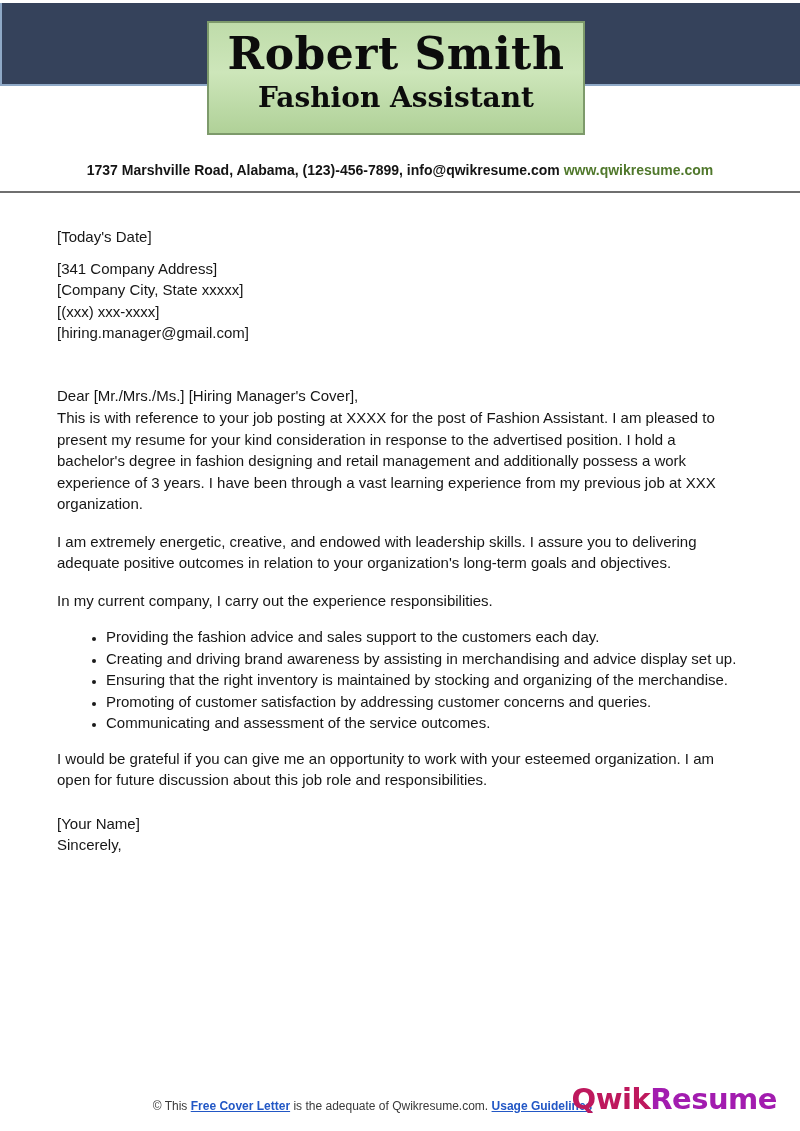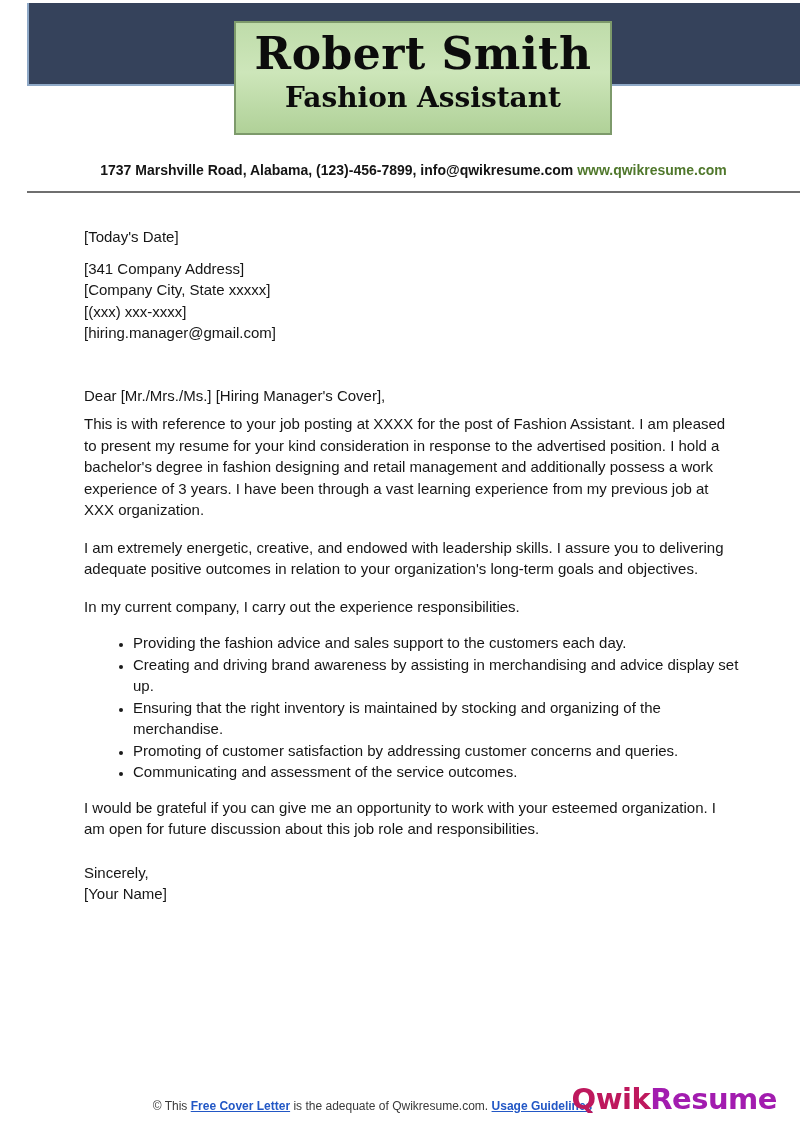--- a/index.html
+++ b/index.html
@@ -1,20 +1,20 @@
 <!DOCTYPE html>
 <html><head>
 <meta charset="utf-8">
 <style>
   * { margin:0; padding:0; box-sizing:border-box; }
   html,body { background:#ffffff; }
   body { font-family:"Liberation Sans", sans-serif; }
   .page {
     position:relative; width:800px; height:1131px;
-    background:#ffffff; overflow:hidden; margin:0 auto;padding-left:27px;
+    background:#ffffff; overflow:hidden; margin:0 auto;
   }
 
   
   .header { position:relative; height:140px; }
   .navy-bar {
     position:absolute; top:3px; left:0; right:0; height:83px;
     background:#35425b;
     border-left:2px solid #8fa9c7;
     border-bottom:2px solid #8fa9c7;
   }
@@ -44,21 +44,21 @@
   .rule { border:none; border-top:2px solid #6f6f6f; margin-top:13px; }
 
   
   .letter {
     padding:0 60px 0 57px;
     font-size:15px; line-height:21.5px; color:#161616;
   }
   .date-line { margin-top:33px; }
   .address-block { margin-top:10px; }
   .salutation { margin-top:41px; }
-  .para { margin-top:7px; }
+  .para { margin-top:1px; }
   .para-follow { margin-top:16px; }
   .bullets { margin-top:15px; padding-left:49px; list-style:disc outside; }
   .bullets li::marker { color:#1a1a1a; font-size:12px; }
   .closing-para { margin-top:14px; }
   .sign-block { margin-top:22px; }
 
   
   .footer-text {
     position:absolute; top:1099px; left:0; width:100%;
     text-align:center; padding-right:55px;
@@ -113,22 +113,22 @@
       <li>Providing the fashion advice and sales support to the customers each day.</li>
       <li>Creating and driving brand awareness by assisting in merchandising and advice display set up.</li>
       <li>Ensuring that the right inventory is maintained by stocking and organizing of the merchandise.</li>
       <li>Promoting of customer satisfaction by addressing customer concerns and queries.</li>
       <li>Communicating and assessment of the service outcomes.</li>
     </ul>
 
     <p class="closing-para">I would be grateful if you can give me an opportunity to work with your esteemed organization. I am open for future discussion about this job role and responsibilities.</p>
 
     <div class="sign-block">
+      <div>[Your Name]</div>
       <div>Sincerely,</div>
-      <div>[Your Name]</div>
     </div>
   </div>
 
   <div class="footer-text">
     <span>© This</span>
     <a class="footer-link" href="#">Free Cover Letter</a>
     <span>is the adequate of Qwikresume.com.</span>
     <a class="footer-link" href="#">Usage Guidelines</a>
   </div>
 

